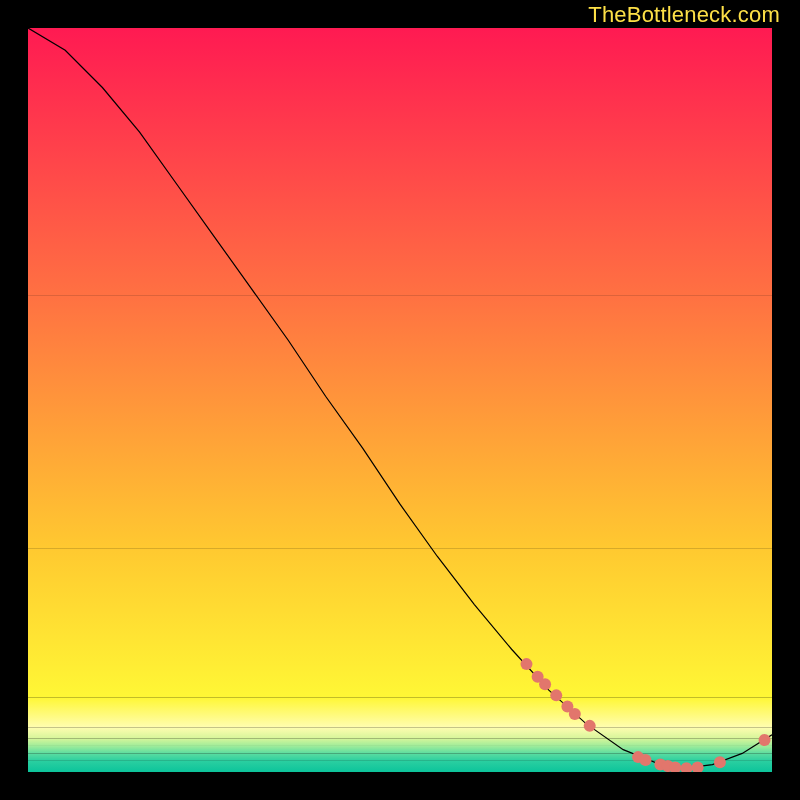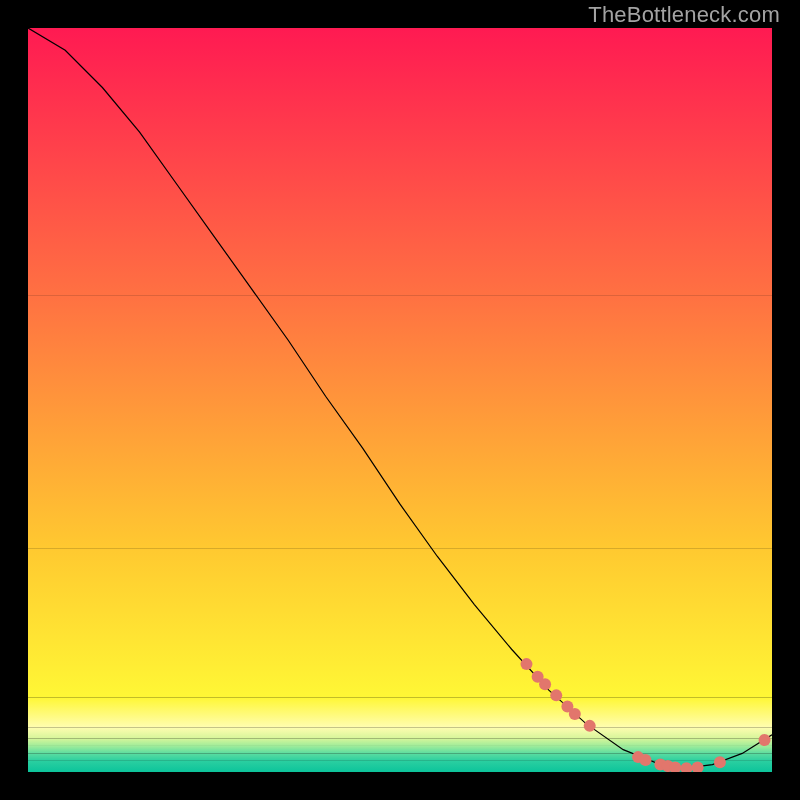--- a/index.html
+++ b/index.html
@@ -14,21 +14,21 @@
   .container {
     position: relative;
     width: 800px;
     height: 800px;
     background: #000;
   }
   .watermark {
     position: absolute;
     top: 2px;
     right: 20px;
-    color: #a3a3a3;
+    color: #fde047;
     font-size: 22px;
     font-weight: 500;
     letter-spacing: 0.2px;
     z-index: 10;
   }
   .plot-area {
     position: absolute;
     left: 28px;
     top: 28px;
     width: 744px;

